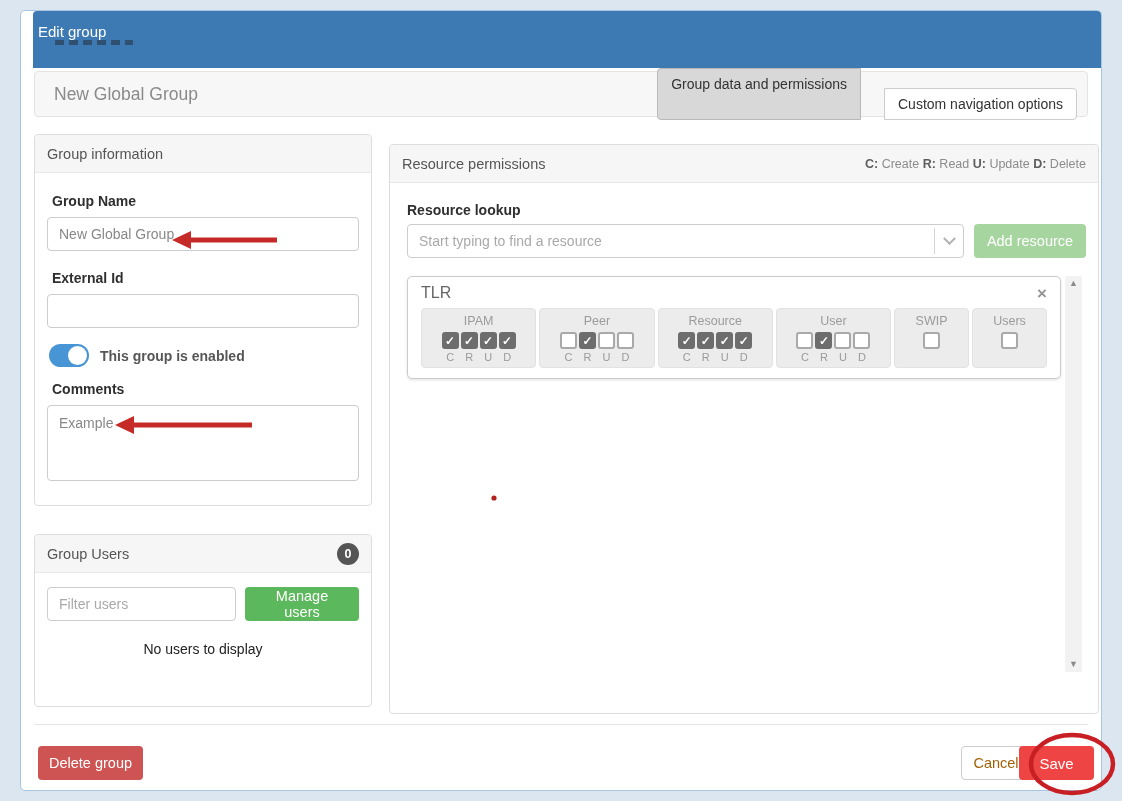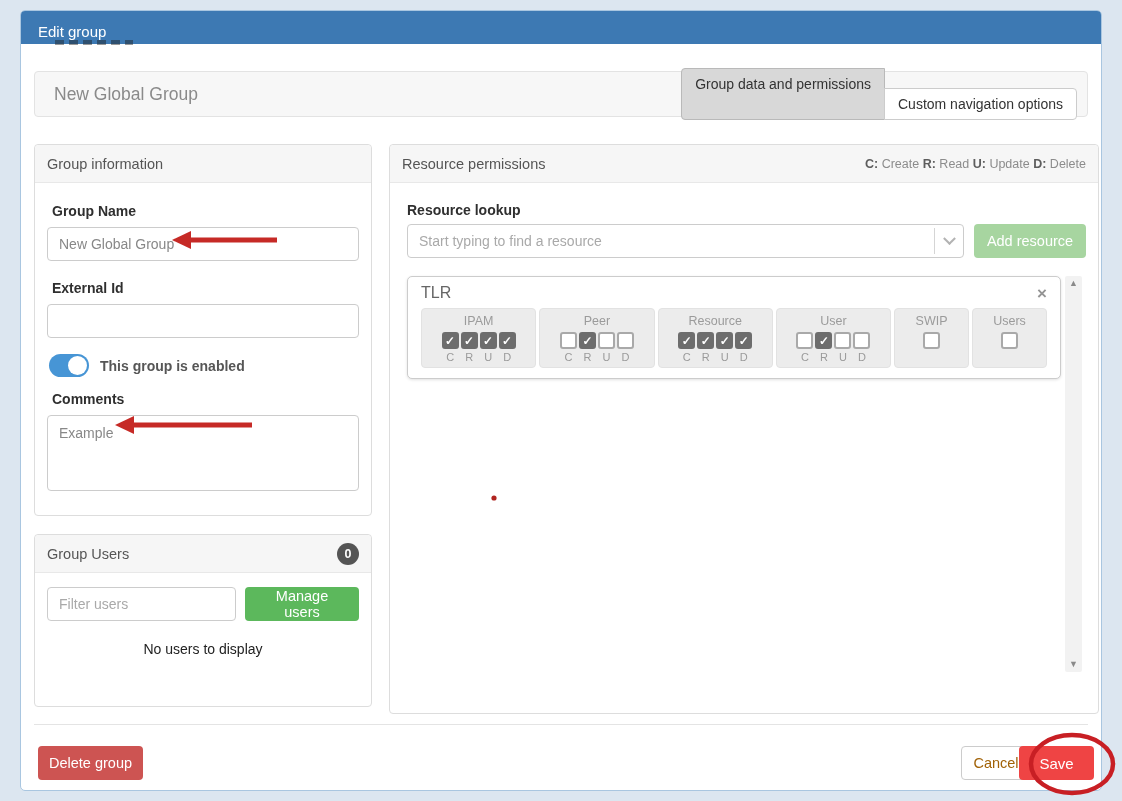--- a/index.html
+++ b/index.html
@@ -10,52 +10,52 @@
     font-family:"Liberation Sans", sans-serif;
     overflow:hidden;
   }
 
   
   .modal {
     position:absolute; left:20px; top:10px; width:1082px; height:781px;
     background:#fff; border:1px solid #a9c6e0; border-radius:5px;
   }
   .modal-header {
-    height:33px; background:#3d79b3; border-radius:4px 4px 0 0;
-    color:#fff; font-size:15px; line-height:42px; padding-left:17px;
+    height:57px; background:#3d79b3; border-radius:4px 4px 0 0;
+    color:#fff; font-size:15px; line-height:42px; padding-left:5px;margin-left:12px;
   }
   .smudge {
     position:absolute; left:34px; top:29px; width:78px; height:5px; opacity:.45;
     background:repeating-linear-gradient(90deg,#1d1d1d 0 9px, transparent 9px 14px);
   }
 
   
   .title-bar {
     position:absolute; left:13px; top:60px; width:1054px; height:46px;
     background:#f7f7f7; border:1px solid #e3e3e3; border-radius:4px;
     display:flex; align-items:center; padding:0 10px 0 19px;
   }
   .page-title { font-size:17.5px; color:#8a8a8a; }
-  .tab-group { margin-left:auto; display:flex; }
+  .tab-group { margin-left:auto; display:flex;gap:24px; }
   .tab {
     font-size:14px; color:#333; background:#fff; border:1px solid #ccc;
     padding:7px 13px; cursor:pointer; white-space:nowrap;
   }
   .tab:first-child { border-radius:4px 0 0 4px; }
   .tab:last-child  { border-radius:0 4px 4px 0; margin-left:-1px;margin-top:20px; }
   .tab.active { background:#d8d8d8; border-color:#b9b9b9; }
 
   
   .panel { position:absolute; background:#fff; border:1px solid #ddd; border-radius:4px; }
   .panel-header {
     height:38px; background:#f6f6f6; border-bottom:1px solid #e8e8e8;
     border-radius:4px 4px 0 0; display:flex; align-items:center;
     padding:0 12px; font-size:14.5px; color:#555;
   }
-  #panel-group-info  { left:13px; top:133px; width:338px; height:372px; }
+  #panel-group-info  { left:13px; top:123px; width:338px; height:372px; }
   #panel-group-users { left:13px; top:523px; width:338px; height:173px; }
   #panel-resource    { left:368px; top:133px; width:710px; height:570px; }
 
   .panel-body { position:relative; padding:14px 12px; }
   .field-label { font-size:14px; font-weight:bold; color:#2f2f2f; margin:6px 0 8px 5px; }
   .text-input {
     width:100%; height:34px; border:1px solid #ccc; border-radius:4px;
     font-family:"Liberation Sans",sans-serif; font-size:14px; color:#888;
     padding:0 11px; background:#fff; outline:none;
   }

